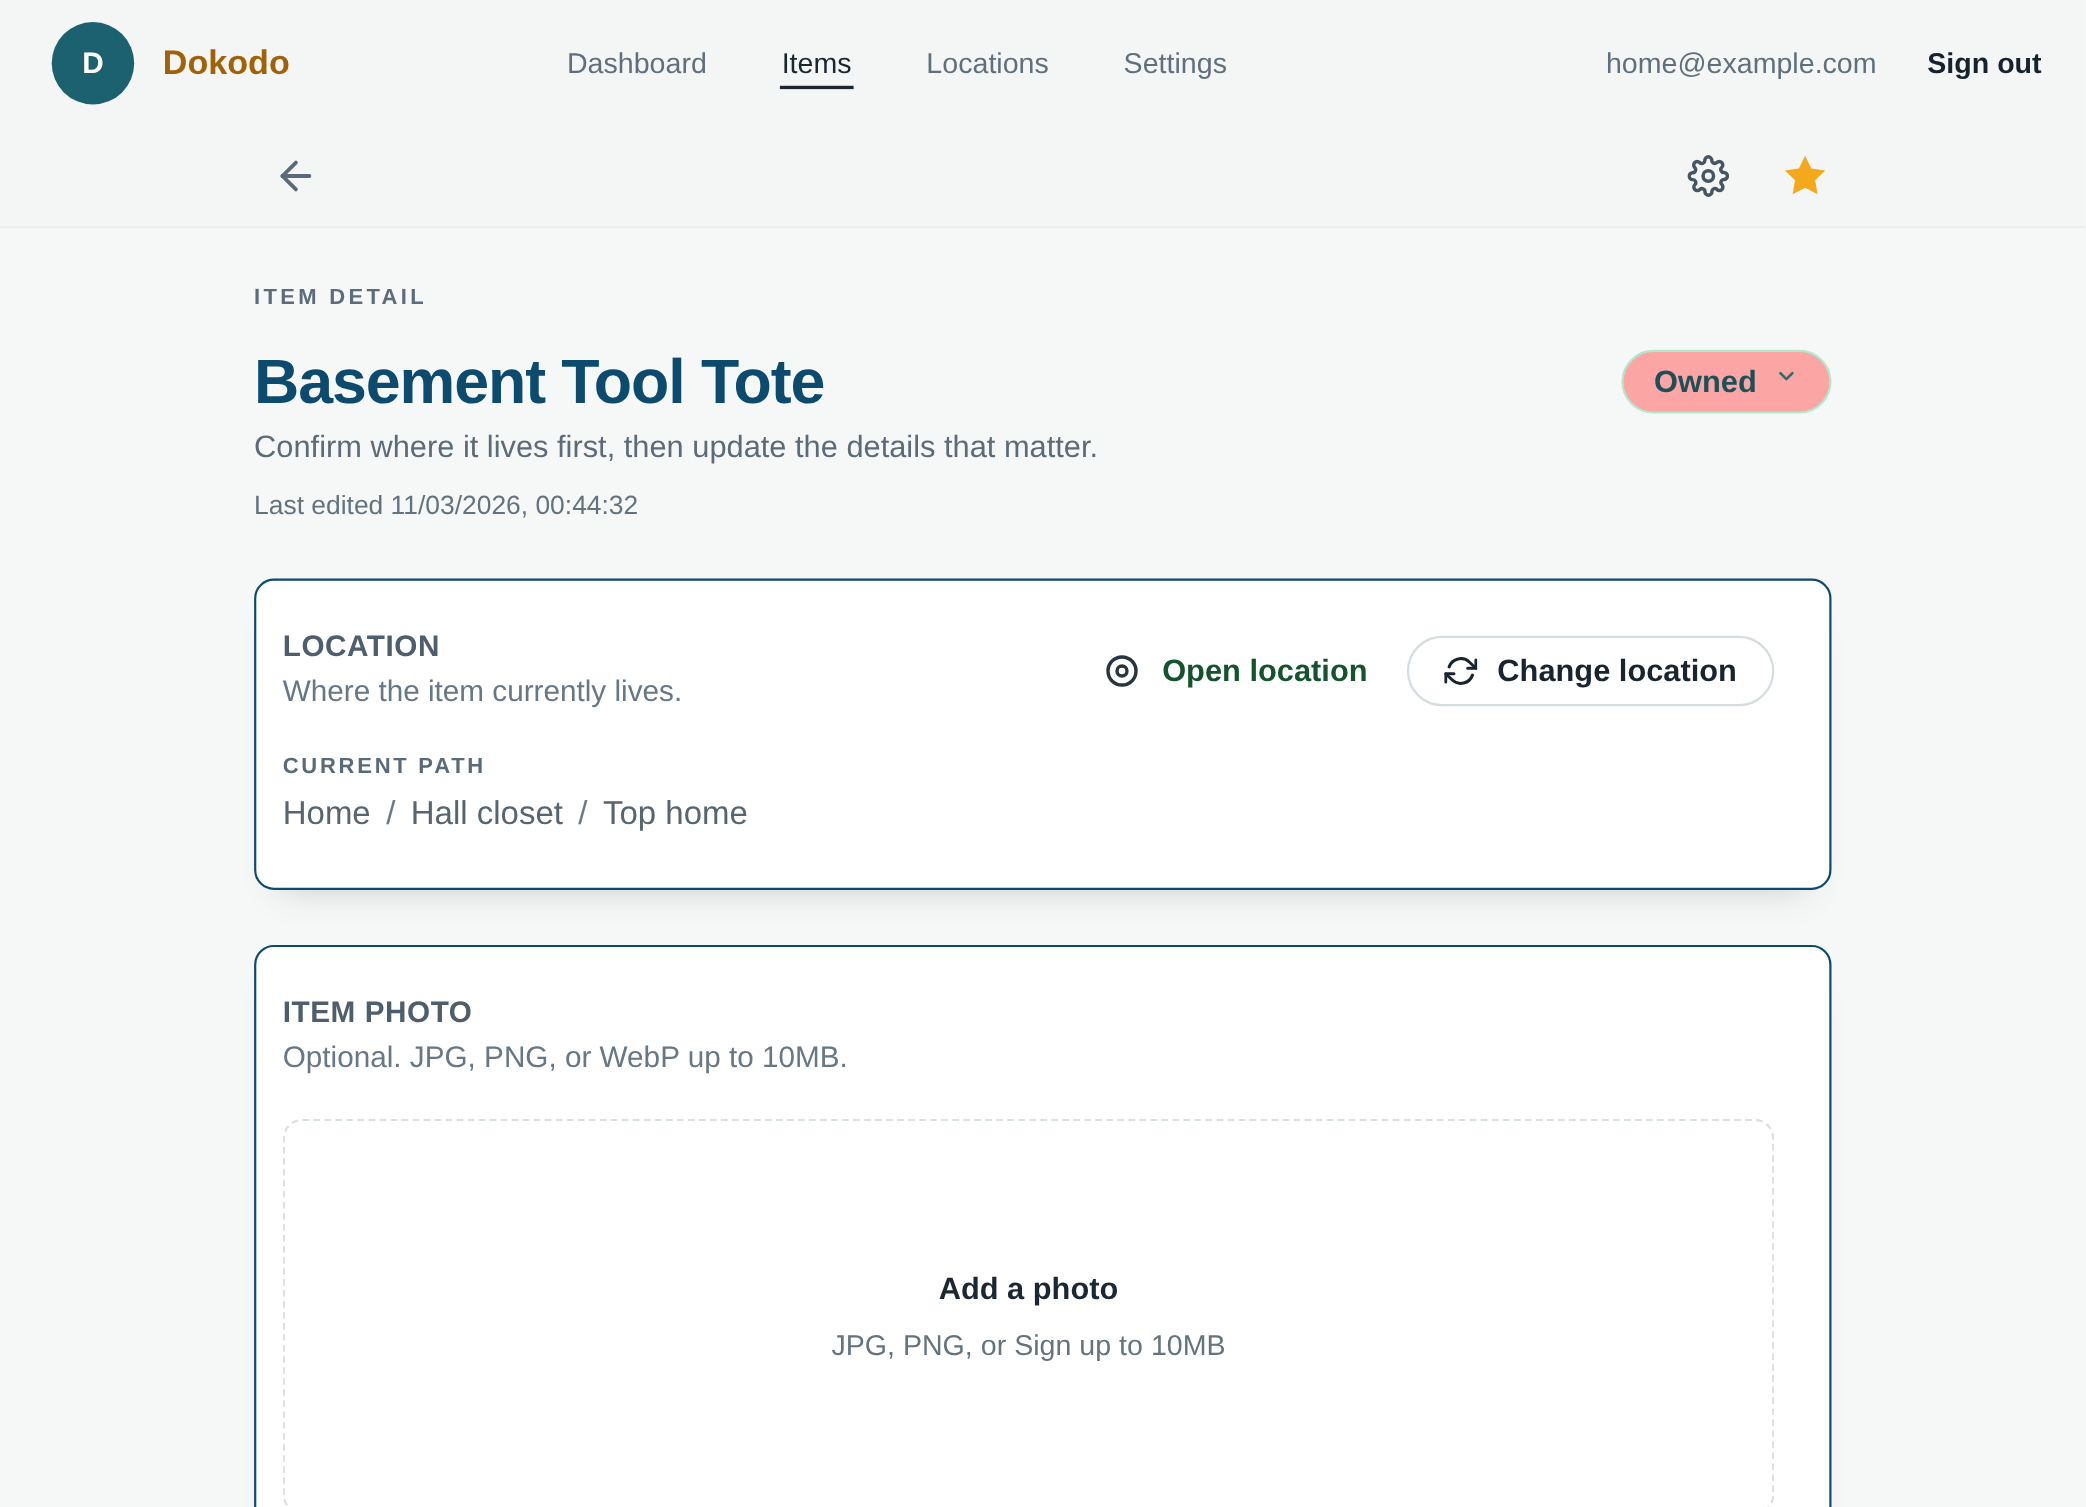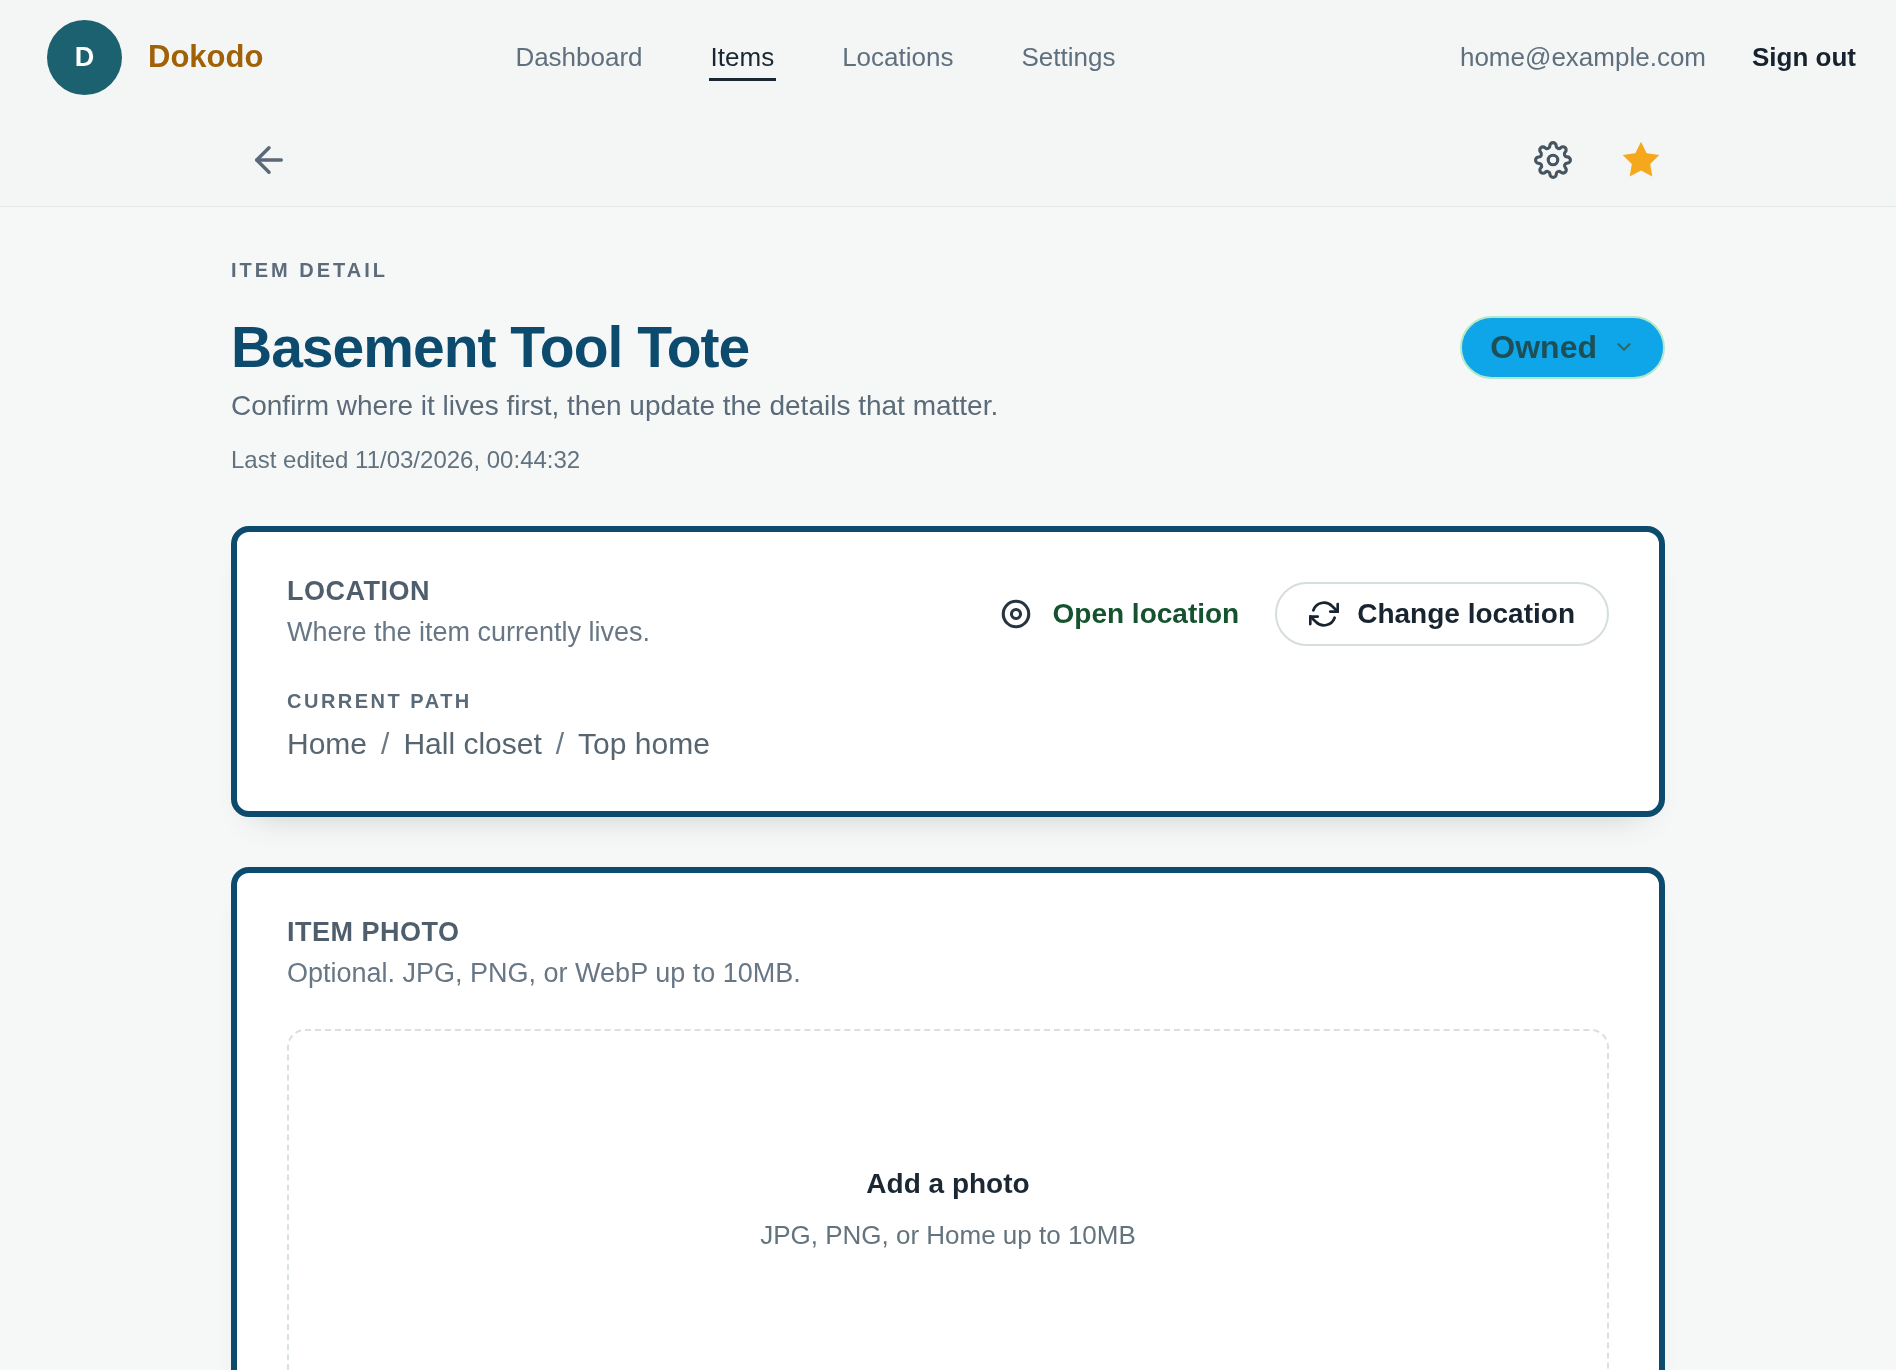--- a/index.html
+++ b/index.html
@@ -44,33 +44,33 @@
 
   
   .container { width: 1434px; margin: 0 auto; }
   .eyebrow {
     margin-top: 52px; font-size: 20px; font-weight: 700;
     letter-spacing: 3px; color: #5c6c7a;
   }
   .title-row { margin-top: 32px; display: flex; align-items: center; justify-content: space-between; }
   .page-title { font-size: 57px; font-weight: 700; color: #0c4a6e; letter-spacing: -1px; }
   .status-badge {
-    display: flex; align-items: center; gap: 16px;
-    background: #0ea5e9; border: 2px solid #b2e8cc; color: #1d4f57;
+    display: flex; align-items: flex-start; gap: 16px;
+    background: #fca5a5; border: 2px solid #b2e8cc; color: #1d4f57;
     border-radius: 999px; padding: 11px 28px;
-    font-size: 32px; font-weight: 600; cursor: pointer;
+    font-size: 28px; font-weight: 600; cursor: pointer;
   }
   .subtitle { margin-top: 10px; font-size: 28px; color: #5b6b79; }
   .last-edited { margin-top: 24px; font-size: 24px; color: #62727f; }
 
   
   .card {
-    background: #ffffff; border: 6px solid #0c4a6e; border-radius: 18px;
+    background: #ffffff; border: 2px solid #0c4a6e; border-radius: 18px;
     box-shadow: 0 20px 32px -24px rgba(44, 62, 66, 0.28);
-    padding: 44px 50px 50px 50px;
+    padding: 44px 50px 50px 24px;
   }
   .location-card { margin-top: 52px; }
   .photo-card { margin-top: 50px; }
 
   .card-header { display: flex; align-items: flex-start; justify-content: space-between; }
   .card-heading { font-size: 27px; font-weight: 700; color: #4e5e6c; letter-spacing: 0.5px; }
   .card-desc { margin-top: 10px; font-size: 27px; color: #677785; }
 
   .loc-actions { display: flex; align-items: center; gap: 36px; margin-top: 6px; }
   .open-location {
@@ -212,17 +212,17 @@
       <span>Top home</span>
     </div>
   </div>
 
   <div class="card photo-card">
     <div class="card-heading">ITEM PHOTO</div>
     <div class="card-desc">Optional. JPG, PNG, or WebP up to 10MB.</div>
 
     <div class="dropzone">
       <div class="dropzone-title">Add a photo</div>
-      <div class="dropzone-hint">JPG, PNG, or Home up to 10MB</div>
+      <div class="dropzone-hint">JPG, PNG, or Sign up to 10MB</div>
     </div>
   </div>
 
 </div>
 
 </body></html>

